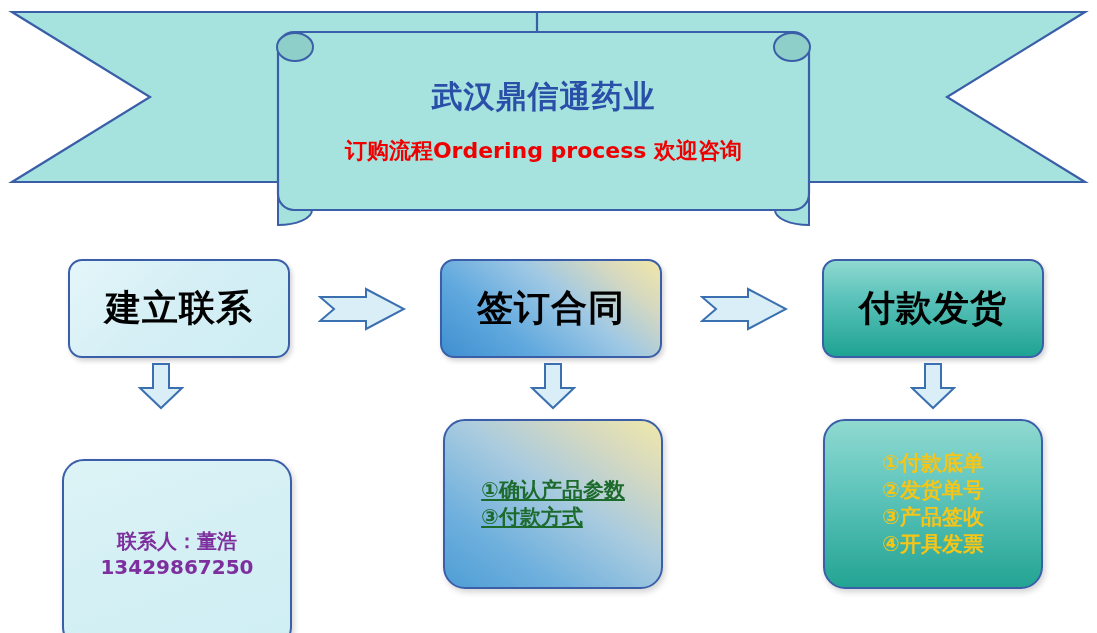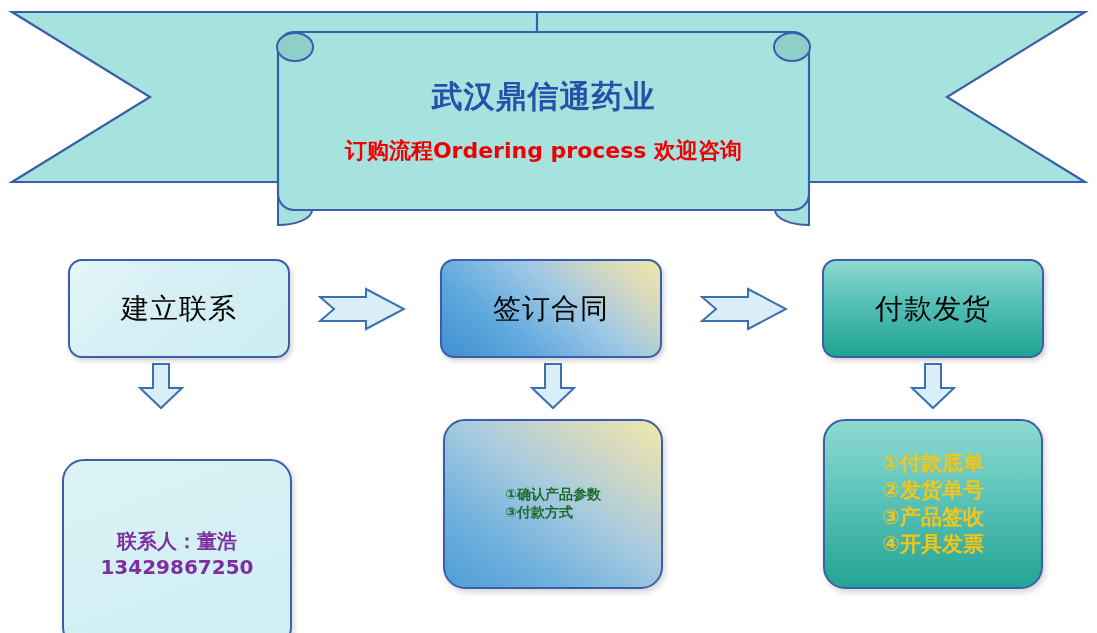--- a/index.html
+++ b/index.html
@@ -66,22 +66,22 @@
   .pbox {
     position: absolute;
     border: 2px solid #3a5fa8;
     border-radius: 14px;
     display: flex;
     align-items: center;
     justify-content: center;
     box-sizing: border-box;
   }
   .pbox-label {
-    font-size: 28px;
-    font-weight: normal;
+    font-size: 36px;
+    font-weight: bold;
     color: #000000;
     letter-spacing: 1px;
     white-space: nowrap;
   }
 
   #box-contact {
     left: 68px; top: 259px; width: 222px; height: 99px;
     background: linear-gradient(135deg, #e4f6fa 0%, #d5eff5 45%, #cdeef3 100%);
     box-shadow: 2px 3px 5px rgba(0,0,0,0.18);
   }
@@ -136,22 +136,23 @@
     margin: 0;
     padding: 0;
     text-align: left;
   }
   .dlist li {
     white-space: nowrap;
     font-weight: bold;
   }
   #list-contract li {
     color: #1d6b2c;
-    font-size: 14px;
+    font-size: 21px;
     line-height: 1.28;
+    text-decoration: underline;
   }
   #list-payment li {
     color: #f5c518;
     font-size: 21px;
     line-height: 1.28;
   }
 
   
   .arrow-right {
     position: absolute;

